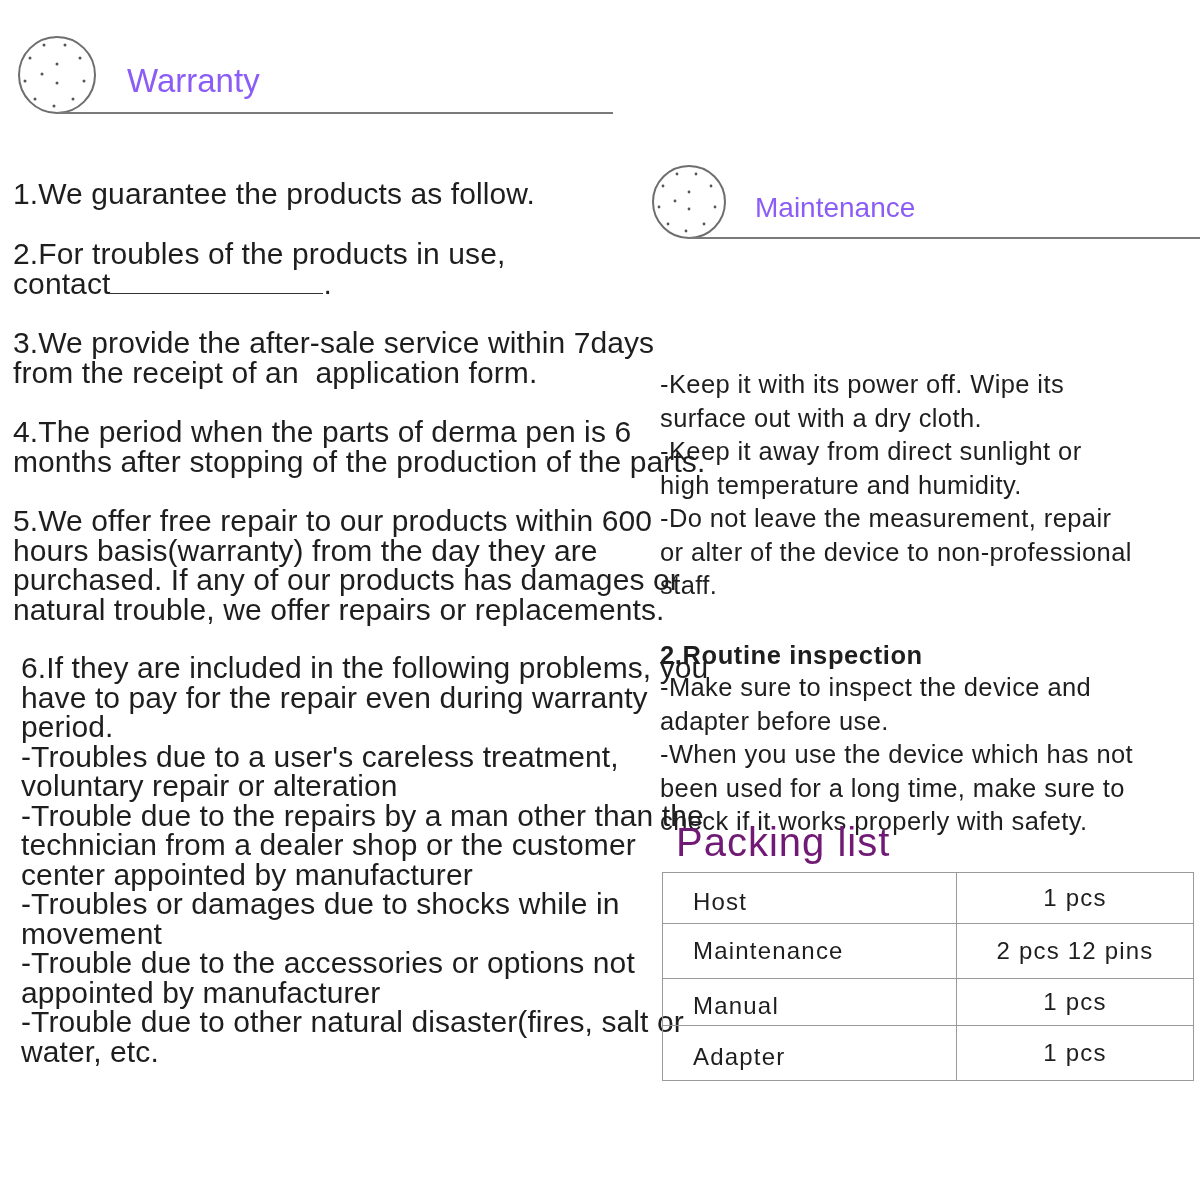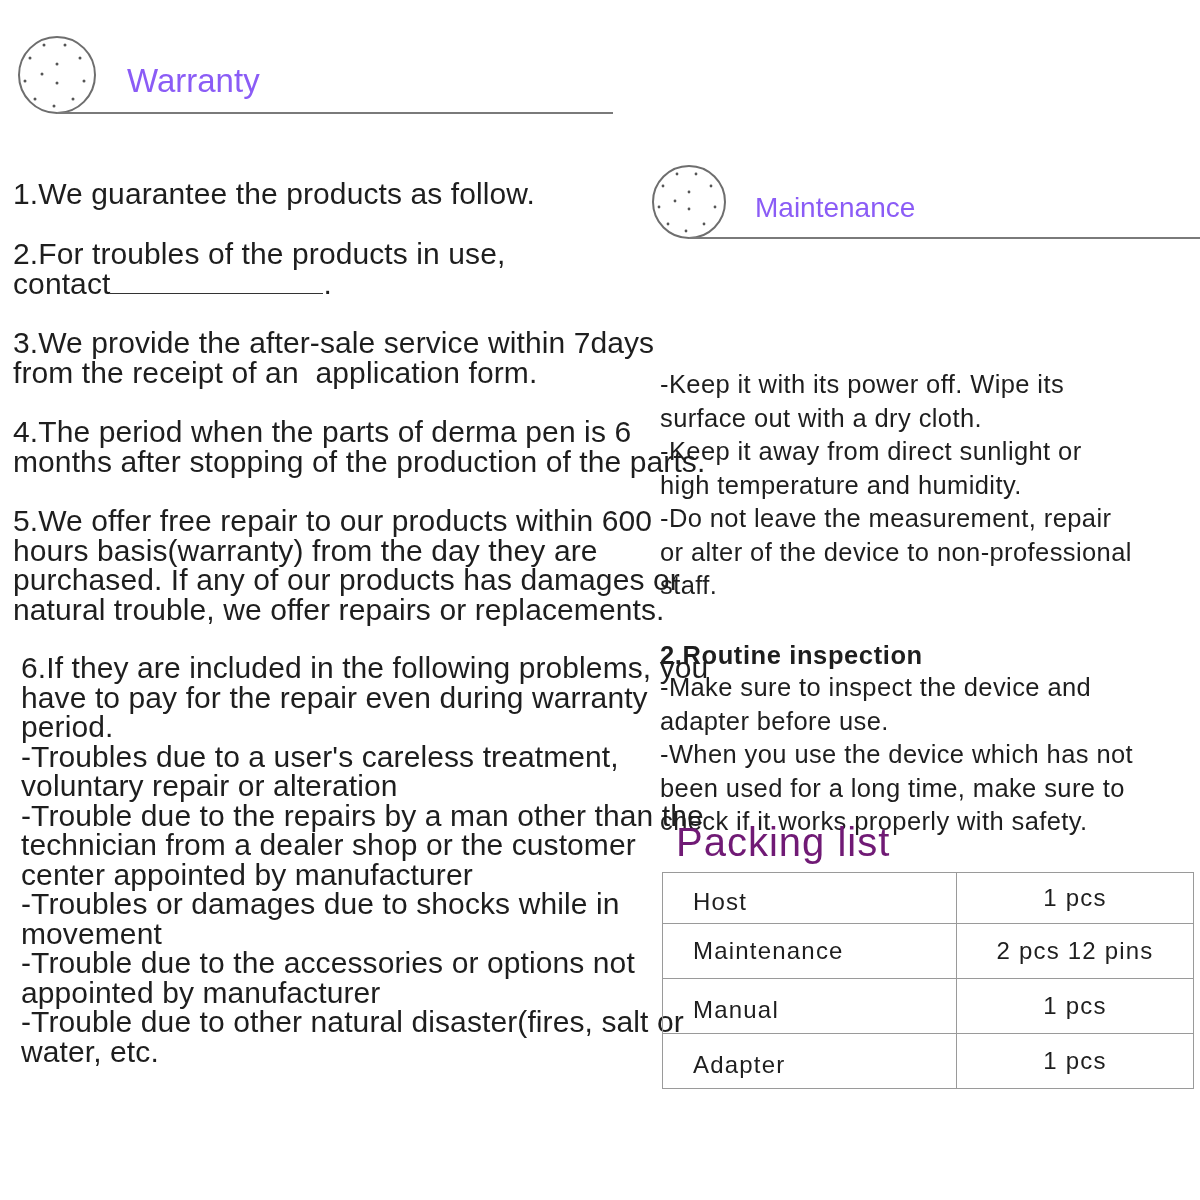--- a/index.html
+++ b/index.html
@@ -112,21 +112,21 @@
 <table class="packing">
   <tbody>
       <tr style="height:51px;">
     <td class="item" style="padding-top:8px;">Host</td>
     <td class="qty">1 pcs</td>
   </tr>
   <tr style="height:55px;">
     <td class="item">Maintenance</td>
     <td class="qty">2 pcs 12 pins</td>
   </tr>
-  <tr style="height:55px;">
+  <tr style="height:47px;">
     <td class="item" style="padding-top:8px;">Manual</td>
     <td class="qty">1 pcs</td>
   </tr>
   <tr style="height:55px;">
     <td class="item" style="padding-top:8px;">Adapter</td>
     <td class="qty">1 pcs</td>
   </tr>
 </tbody>
   </table>
 

